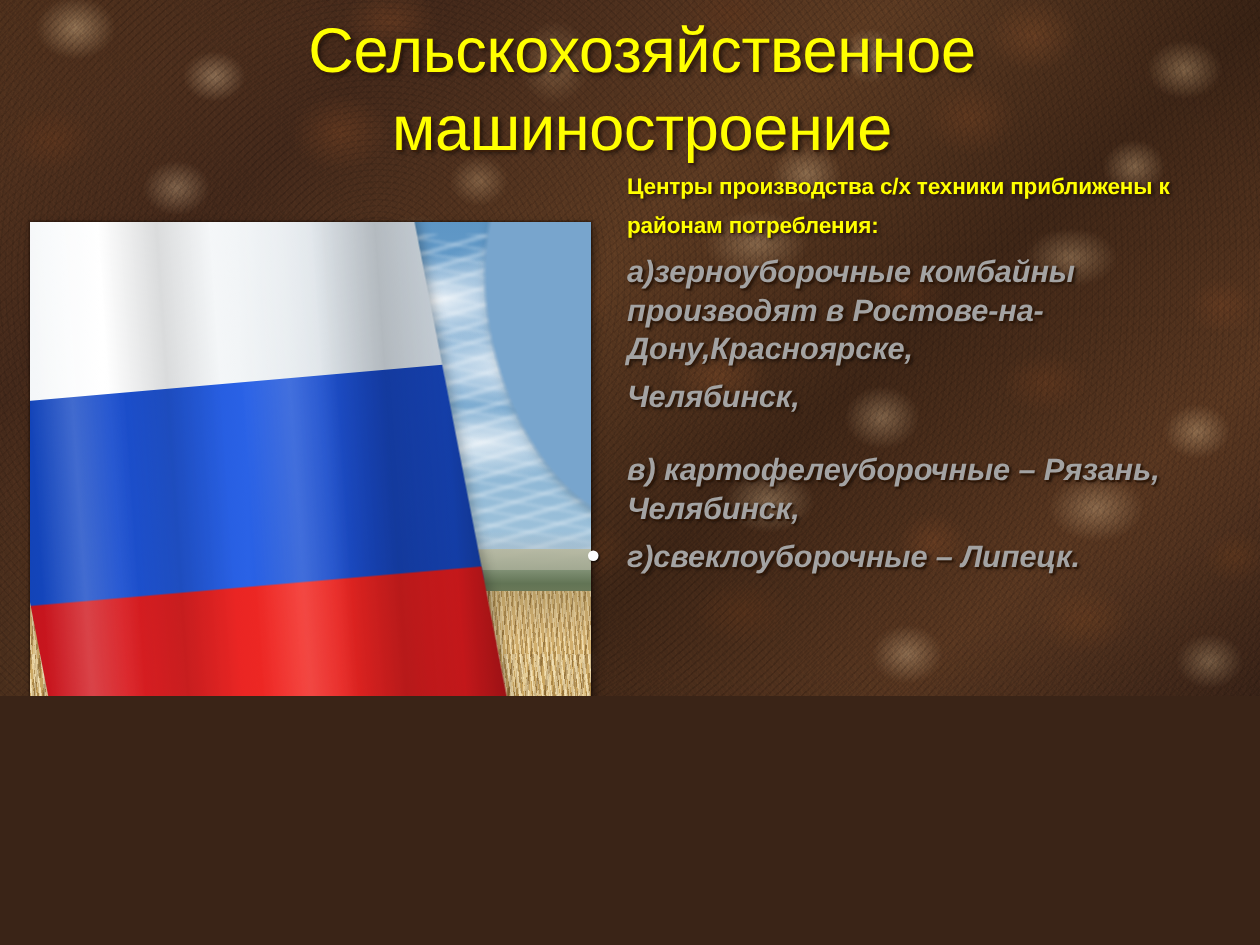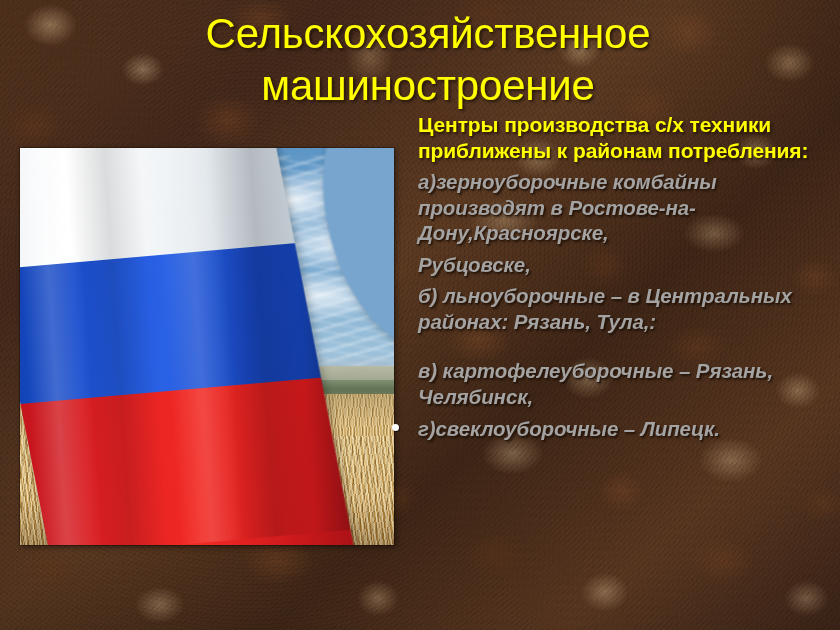--- a/index.html
+++ b/index.html
@@ -7,21 +7,21 @@
   html,body { width:840px; height:630px; overflow:hidden; }
   body {
     font-family:"Liberation Sans", sans-serif;
     background:#3a2417;
     position:relative;
   }
 
   
   .slide {
     position:absolute; inset:0;
-    width:840px; height:630px;
+    width:840px; height:464px;
     overflow:hidden;
   }
 
   
   .bg {
     position:absolute; inset:0;
     background-color:#4a2e1c;
     background-image:
       radial-gradient(ellipse 38px 30px at 6% 4%,   rgba(214,182,140,.52), rgba(214,182,140,0) 70%),
       radial-gradient(ellipse 30px 24px at 17% 11%, rgba(224,196,158,.40), rgba(224,196,158,0) 70%),
@@ -284,21 +284,21 @@
       1px 1px 0 rgba(48,24,8,.92),
       1.6px 1.6px 2.4px rgba(0,0,0,.62);
     white-space:pre-line;
     margin-bottom:2px;
     letter-spacing:-.1px;
   }
   .para.lead {
     color:#ffff00;
     font-style:normal;
     font-weight:700;
-    font-size:21px;
+    font-size:15px;
     line-height:26px;
     text-shadow:
       1px 1px 0 rgba(60,32,8,.9),
       1.6px 1.6px 2.6px rgba(0,0,0,.6);
     margin-bottom:5px;
   }
   .para.p-a { margin-top:2px; margin-bottom:4px; }
   .para.p-rub { margin-top:6px; margin-bottom:6px; }
   .para.p-b { margin-bottom:8px; }
   .para.p-v { margin-bottom:7px;margin-top:24px; }
@@ -361,23 +361,22 @@
     </div>
   </div>
 
   <div class="body-text">
 
     <div class="para lead">Центры производства с/х техники приближены к районам потребления:</div>
 
     <div class="para p-a">а)зерноуборочные комбайны производят  в Ростове-на-
 Дону,Красноярске,</div>
 
-    <div class="para p-rub">Рубцовске,</div>
-
-    <div class="para p-b">б) льноуборочные – в Центральных районах: Рязань, Тула,:</div>
+    <div class="para p-rub">Челябинск,</div>
+
 
     <div class="para p-v">в) картофелеуборочные – Рязань, Челябинск,</div>
 
     <div class="bullet-row">
       <span class="bullet-dot"></span>
       <div class="para p-g">г)свеклоуборочные – Липецк.</div>
     </div>
 
   </div>
 

